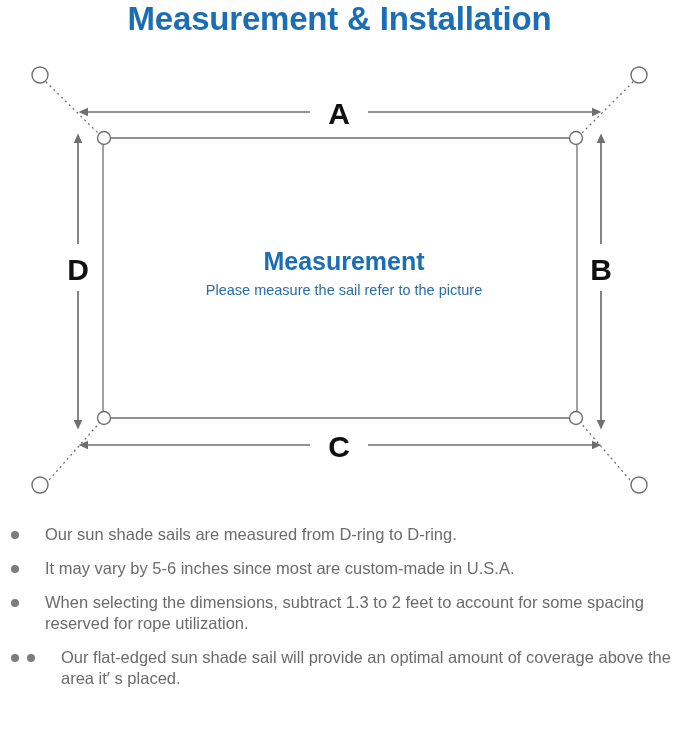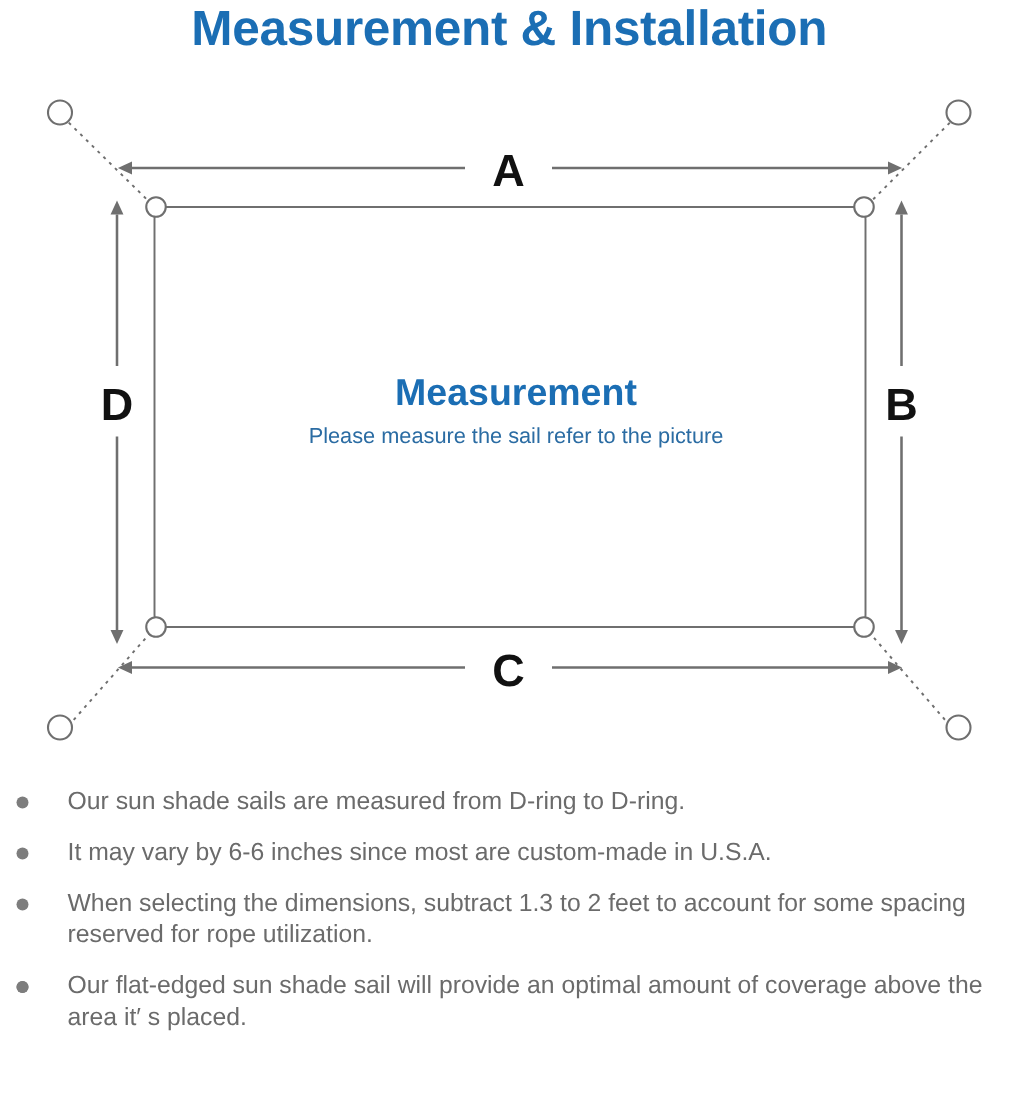--- a/index.html
+++ b/index.html
@@ -78,21 +78,21 @@
   .note {
     position: relative;
     padding-left: 45px;
     margin-bottom: 13px;
     font-family: "Liberation Sans Narrow", "Liberation Sans", sans-serif;
     font-size: 16.5px;
     line-height: 21px;
     color: #6b6b6b;
     padding-right: 4px;
   }
-  .note:last-child { margin-bottom: 0; }
+  .note:last-child { margin-bottom: 0; margin-left: 16px; }
   .note .bullet {
     position: absolute;
     left: 11px;
     top: 7px;
     width: 8px;
     height: 8px;
     border-radius: 50%;
     background: #7d7d7d;
   }
 </style>
@@ -166,21 +166,21 @@
     </svg>
   </div>
 
   <div class="notes">
     <div class="note">
       <span class="bullet"></span>
       <span>Our sun shade sails are measured from D-ring to D-ring.</span>
     </div>
     <div class="note">
       <span class="bullet"></span>
-      <span>It may vary by 6-6 inches since most are custom-made in U.S.A.</span>
+      <span>It may vary by 5-6 inches since most are custom-made in U.S.A.</span>
     </div>
     <div class="note">
       <span class="bullet"></span>
       <span>When selecting the dimensions, subtract 1.3 to 2 feet to account for some spacing reserved for rope utilization.</span>
     </div>
     <div class="note">
       <span class="bullet"></span>
     </div>
     <div class="note">
       <span class="bullet"></span>

